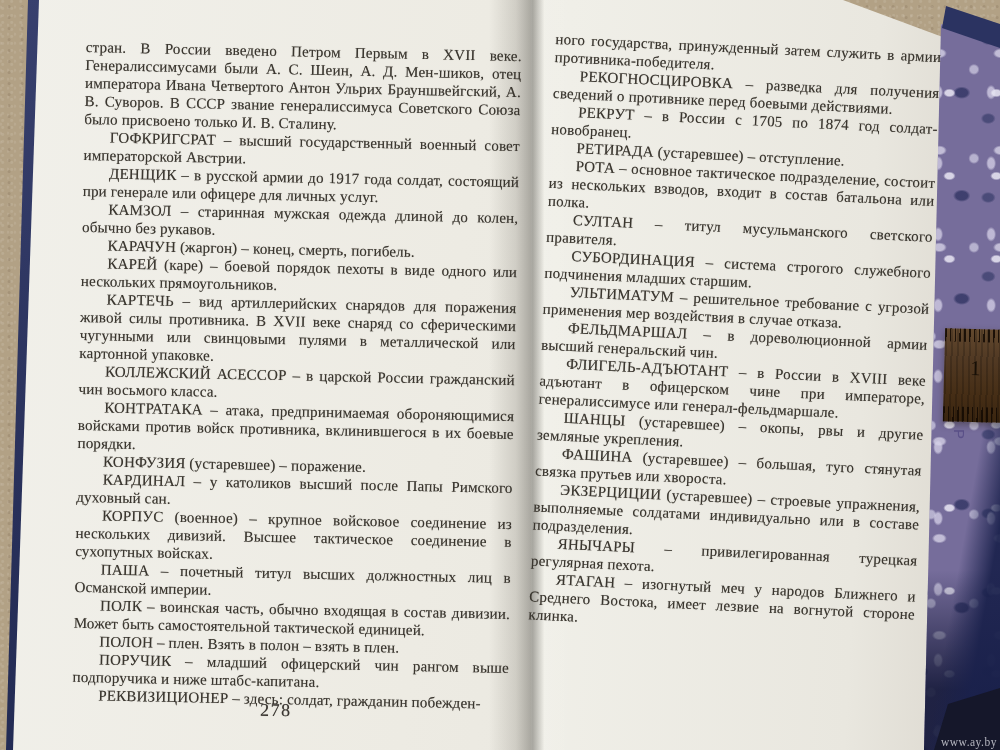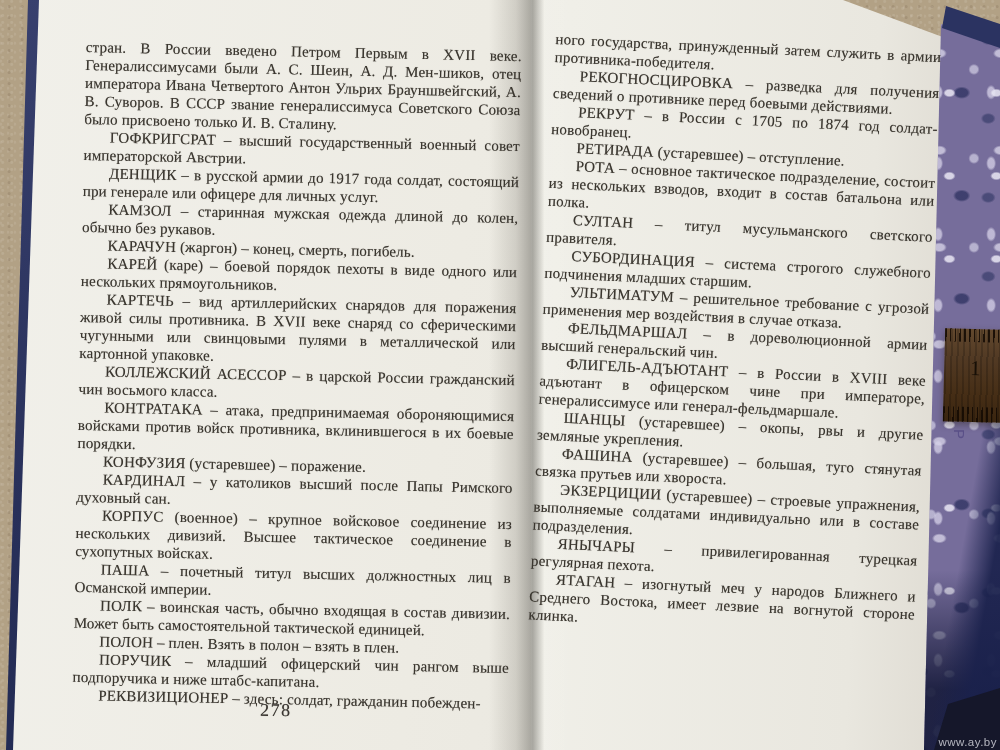--- a/index.html
+++ b/index.html
@@ -102,21 +102,21 @@
   }
   .ruler-ticks-top{top:0;height:13px;}
   .ruler-ticks-bottom{bottom:0;height:15px;}
   .ruler-number{
     position:absolute;left:26px;top:27px;
     font-size:21px;color:#130c04;opacity:.9;
     font-family:"Liberation Serif",serif;
   }
   .watermark{
     position:absolute;right:3px;bottom:2px;
-    font-family:Liberation Sans, sans-serif;
+    font-family:Liberation Serif, serif;
     font-size:11.5px;color:#cfd0d8;opacity:.85;letter-spacing:.5px;
     z-index:20;
   }
 </style>
 </head>
 <body>
 
 <div class="layer cover-left"></div>
 <div class="layer page-left"></div>
 <div class="layer page-right"></div>

